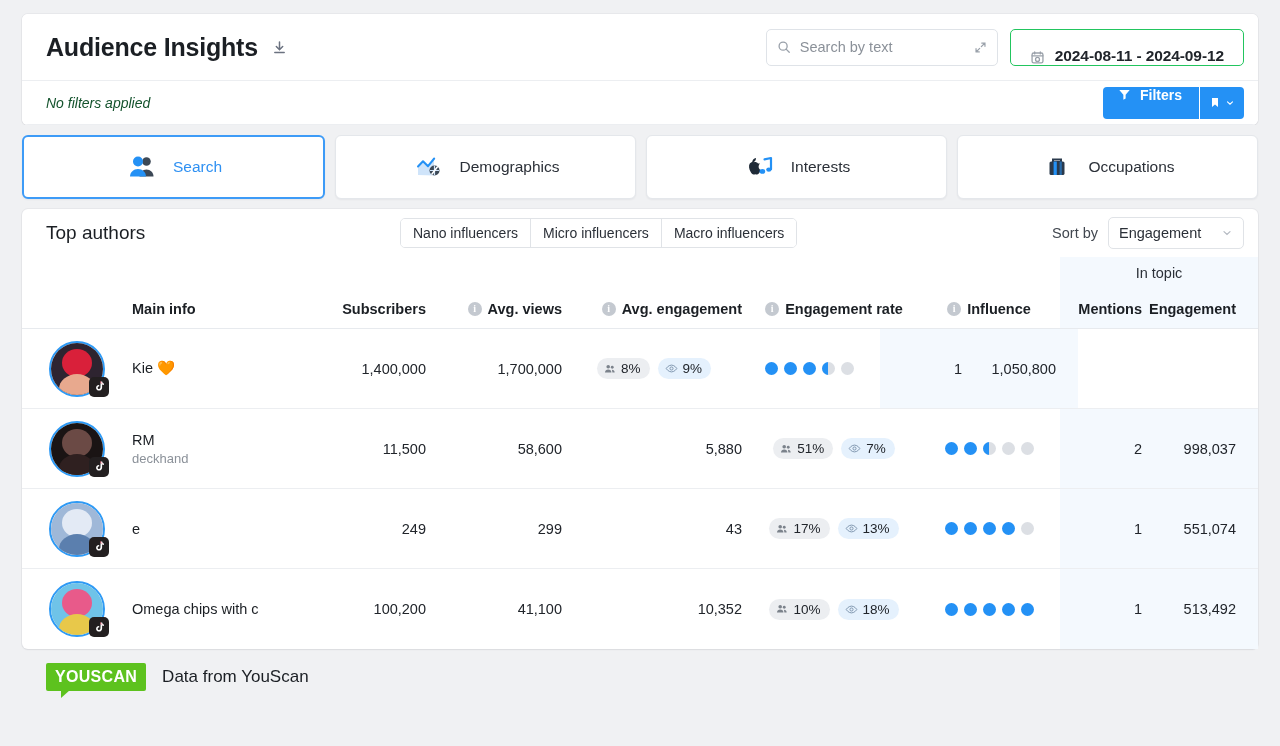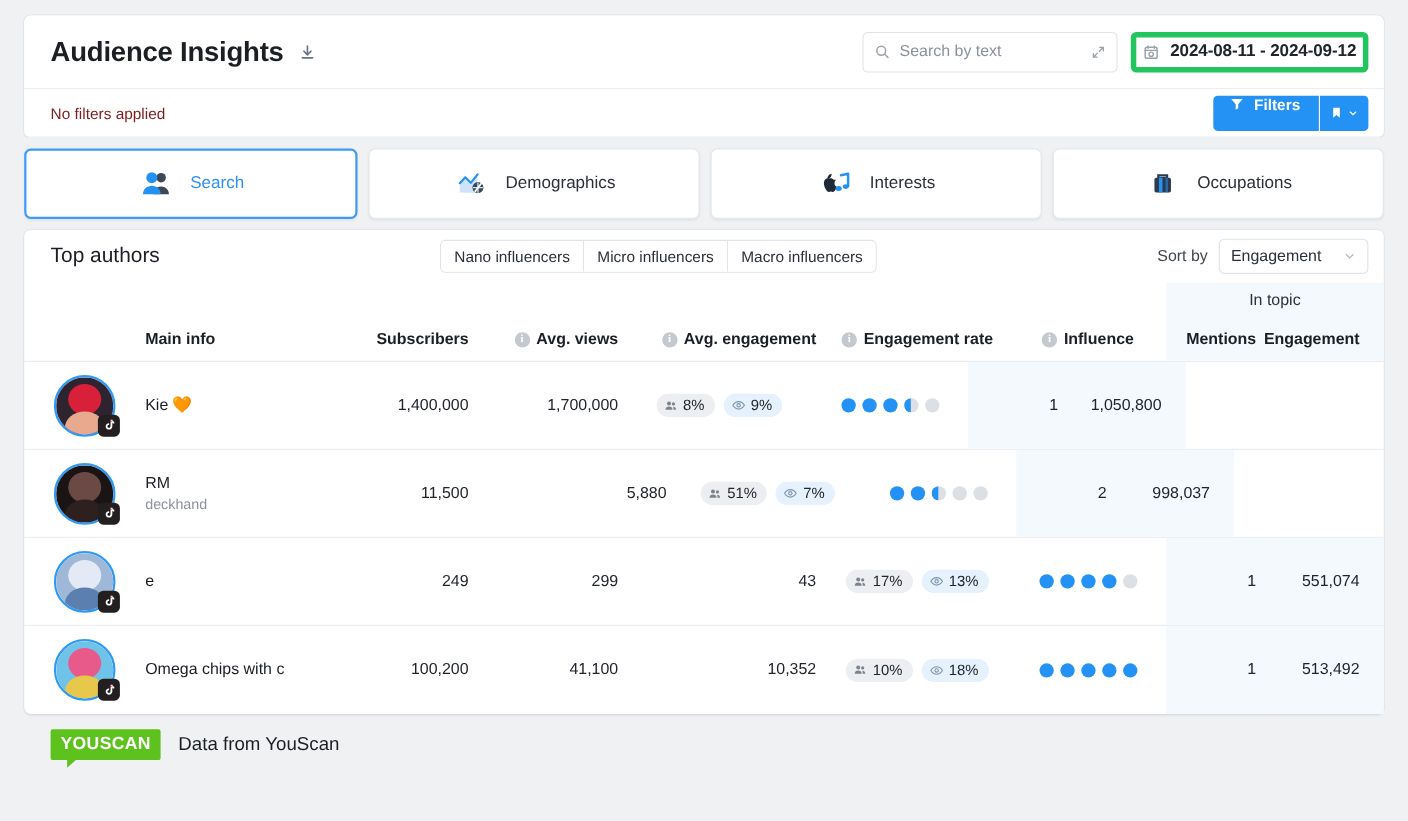--- a/index.html
+++ b/index.html
@@ -41,32 +41,32 @@
   .search-box {
     width: 232px; height: 37px;
     border: 1px solid #dfe3e8; border-radius: 5px;
     display: flex; align-items: center; gap: 9px;
     padding: 0 10px; background: #fff;
   }
   .search-box .ph { font-size: 14.5px; color: #8b9199; flex: 1; }
   .ico { color: #9aa1aa; display: flex; align-items: center; }
 
   .date-box {
-    height: 37px; border: 5px solid #22c55e; border-radius: 5px;
-    display: flex; align-items: center; gap: 10px; padding: 0 6px; background: #fff;
+    height: 37px; border: 1px solid #22c55e; border-radius: 5px;
+    display: flex; align-items: flex-end; gap: 10px; padding: 0 19px; background: #fff;
   }
   .date-box .val { font-size: 15.5px; font-weight: 700; color: #21252b; letter-spacing: -.1px; }
 
   
   .filterbar {
     height: 44px; display: flex; align-items: center;
     padding: 0 14px 0 24px; background: #fff;
     border-bottom: 1px solid #eceef1;
   }
-  .nofilters { font-size: 14px; color: #7f1d1d; flex: 1; }
+  .nofilters { font-size: 14px; color: #14532d; flex: 1; font-style: italic; }
   .filters-grp { display: flex; align-items: stretch; }
   .filters-btn {
     background: #2491f5; color: #fff; border: none;
     height: 32px; border-radius: 4px 0 0 4px;
     display: flex; align-items: center; gap: 9px;
     padding: 0 17px 16px 15px; font-size: 14px; font-weight: 700;
     font-family: inherit; cursor: pointer;
   }
   .filters-split {
     width: 1px; background: rgba(255,255,255,.45); height: 32px;
@@ -487,20 +487,23 @@
             </div>
             <div class="c c-main">
               <div>
                 <div class="name">RM</div>
                 <div class="sub">deckhand</div>
               </div>
             </div>
             <div class="c c-subs">
               <span class="num">11,500</span>
             </div>
+            <div class="c c-views">
+              <span class="num">58,600</span>
+            </div>
             <div class="c c-eng">
               <span class="num">5,880</span>
             </div>
             <div class="c c-rate">
               <span class="badge gray">
                 <span style="display:flex;">
                   <svg width="12" height="12" viewBox="0 0 16 16" fill="#7b828b">
                     <circle cx="5.6" cy="5" r="2.4"></circle>
                     <circle cx="11" cy="5.6" r="1.9"></circle>
                     <path d="M1.3 12.6c0-2.4 1.9-3.9 4.3-3.9s4.3 1.5 4.3 3.9z"></path>

